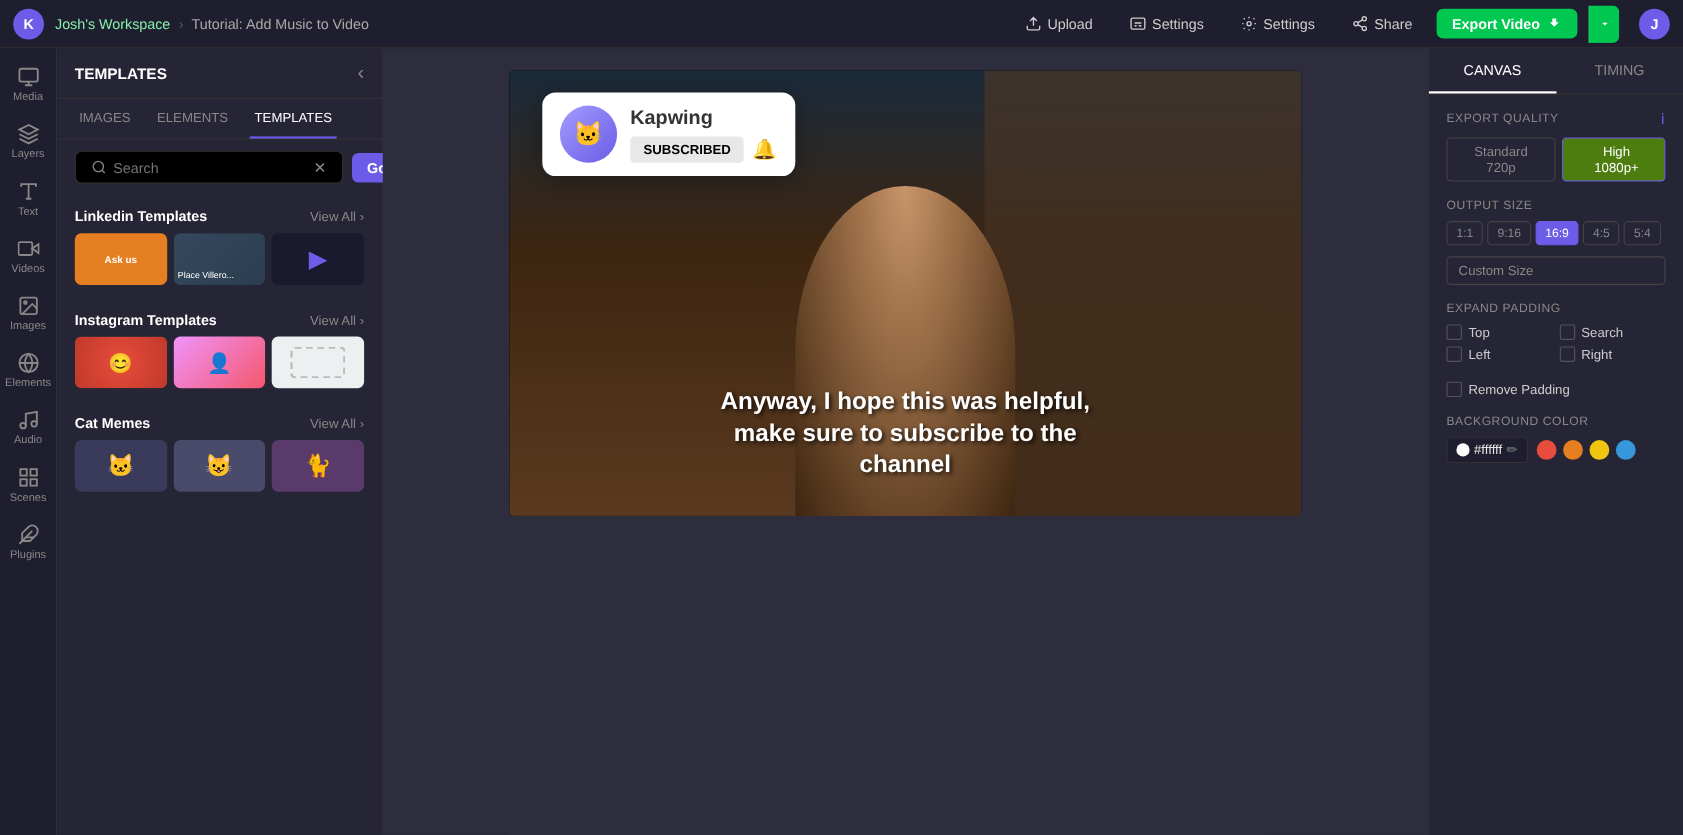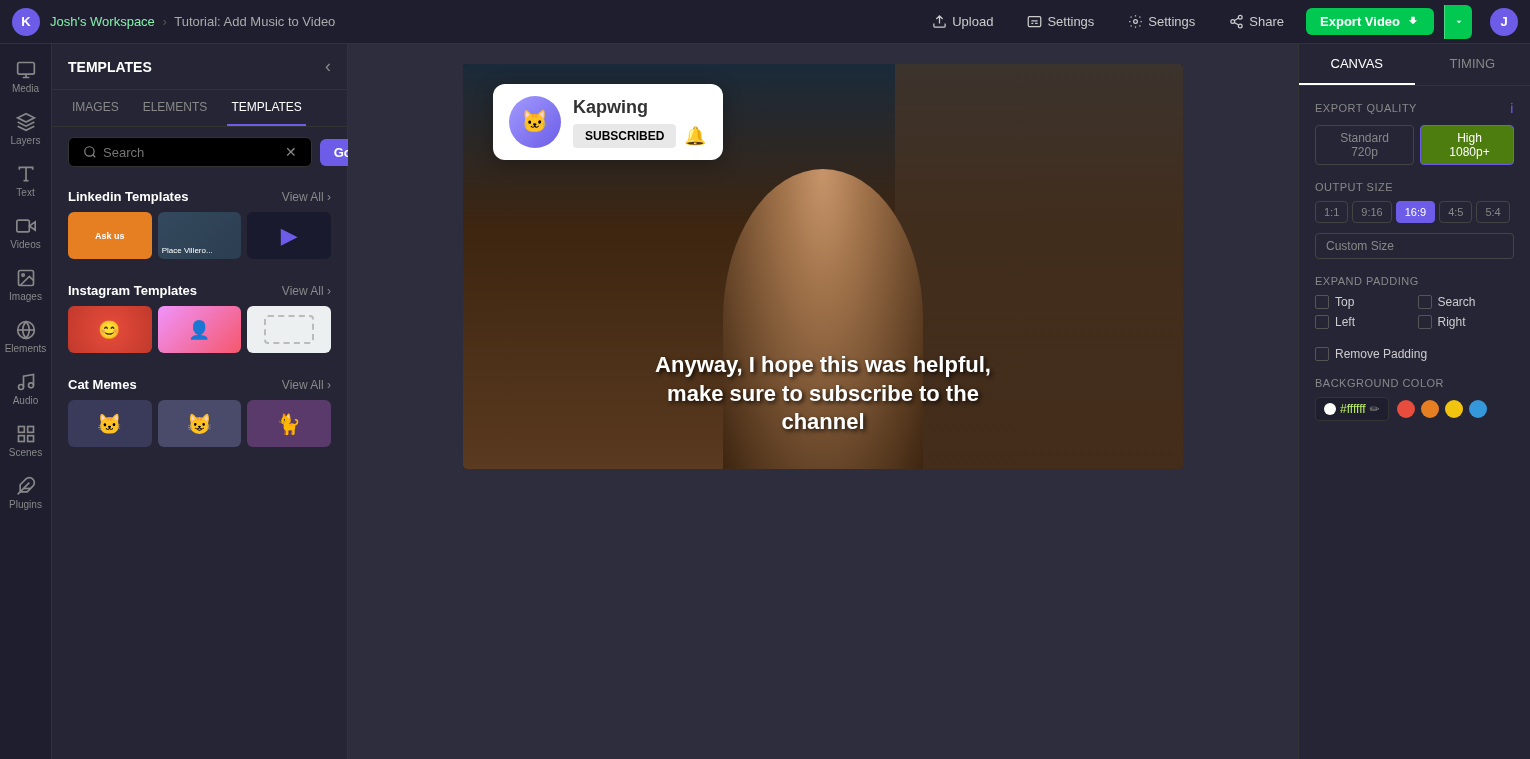--- a/index.html
+++ b/index.html
@@ -73,21 +73,21 @@
     .size-row { display: flex; gap: 4px; flex-wrap: wrap; margin-bottom: 6px; }
     .size-btn { padding: 4px 8px; border-radius: 4px; border: 1px solid #444; background: transparent; color: #888; font-size: 11px; cursor: pointer; }
     .size-btn.active { background: #6c5ce7; border-color: #6c5ce7; color: #fff; }
     .custom-size-btn { padding: 5px 10px; border-radius: 4px; border: 1px solid #444; background: transparent; color: #888; font-size: 12px; cursor: pointer; width: 100%; text-align: left; margin-top: 4px; }
     .expand-grid { display: grid; grid-template-columns: 1fr 1fr; gap: 6px; }
     .expand-item { display: flex; align-items: center; gap: 6px; font-size: 12px; color: #ccc; cursor: pointer; text-align: center; }
     .expand-check { width: 14px; height: 14px; border: 1px solid #555; border-radius: 2px; background: transparent; flex-shrink: 0; }
     .bg-color-row { display: flex; align-items: center; gap: 8px; }
     .bg-color-hex { display: flex; align-items: center; gap: 4px; background: #1e1e2e; border-radius: 4px; padding: 4px 8px; border: 1px solid #333; }
     .color-dot { width: 12px; height: 12px; border-radius: 50%; background: #fff; }
-    .hex-text { font-size: 12px; color: #bef264; }
+    .hex-text { font-size: 12px; color: #e5e5e5; }
     .pencil-icon { font-size: 12px; color: #888; cursor: pointer; }
     .color-swatches { display: flex; gap: 6px; }
     .swatch { width: 18px; height: 18px; border-radius: 50%; cursor: pointer; }
 
     
     ::-webkit-scrollbar { width: 4px; height: 4px; }
     ::-webkit-scrollbar-track { background: #1a1a2a; }
     ::-webkit-scrollbar-thumb { background: #444; border-radius: 2px; }
   </style>
 </head>

